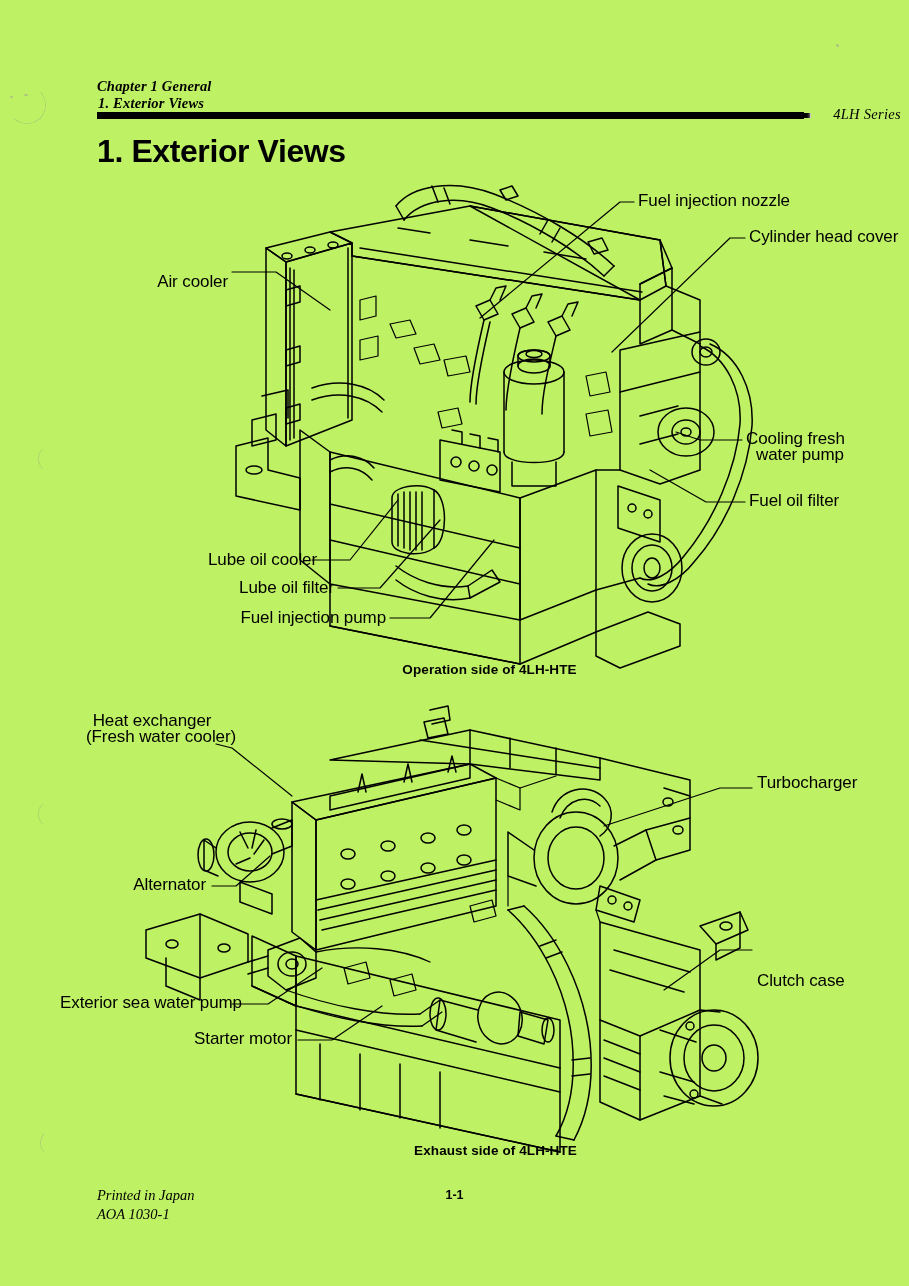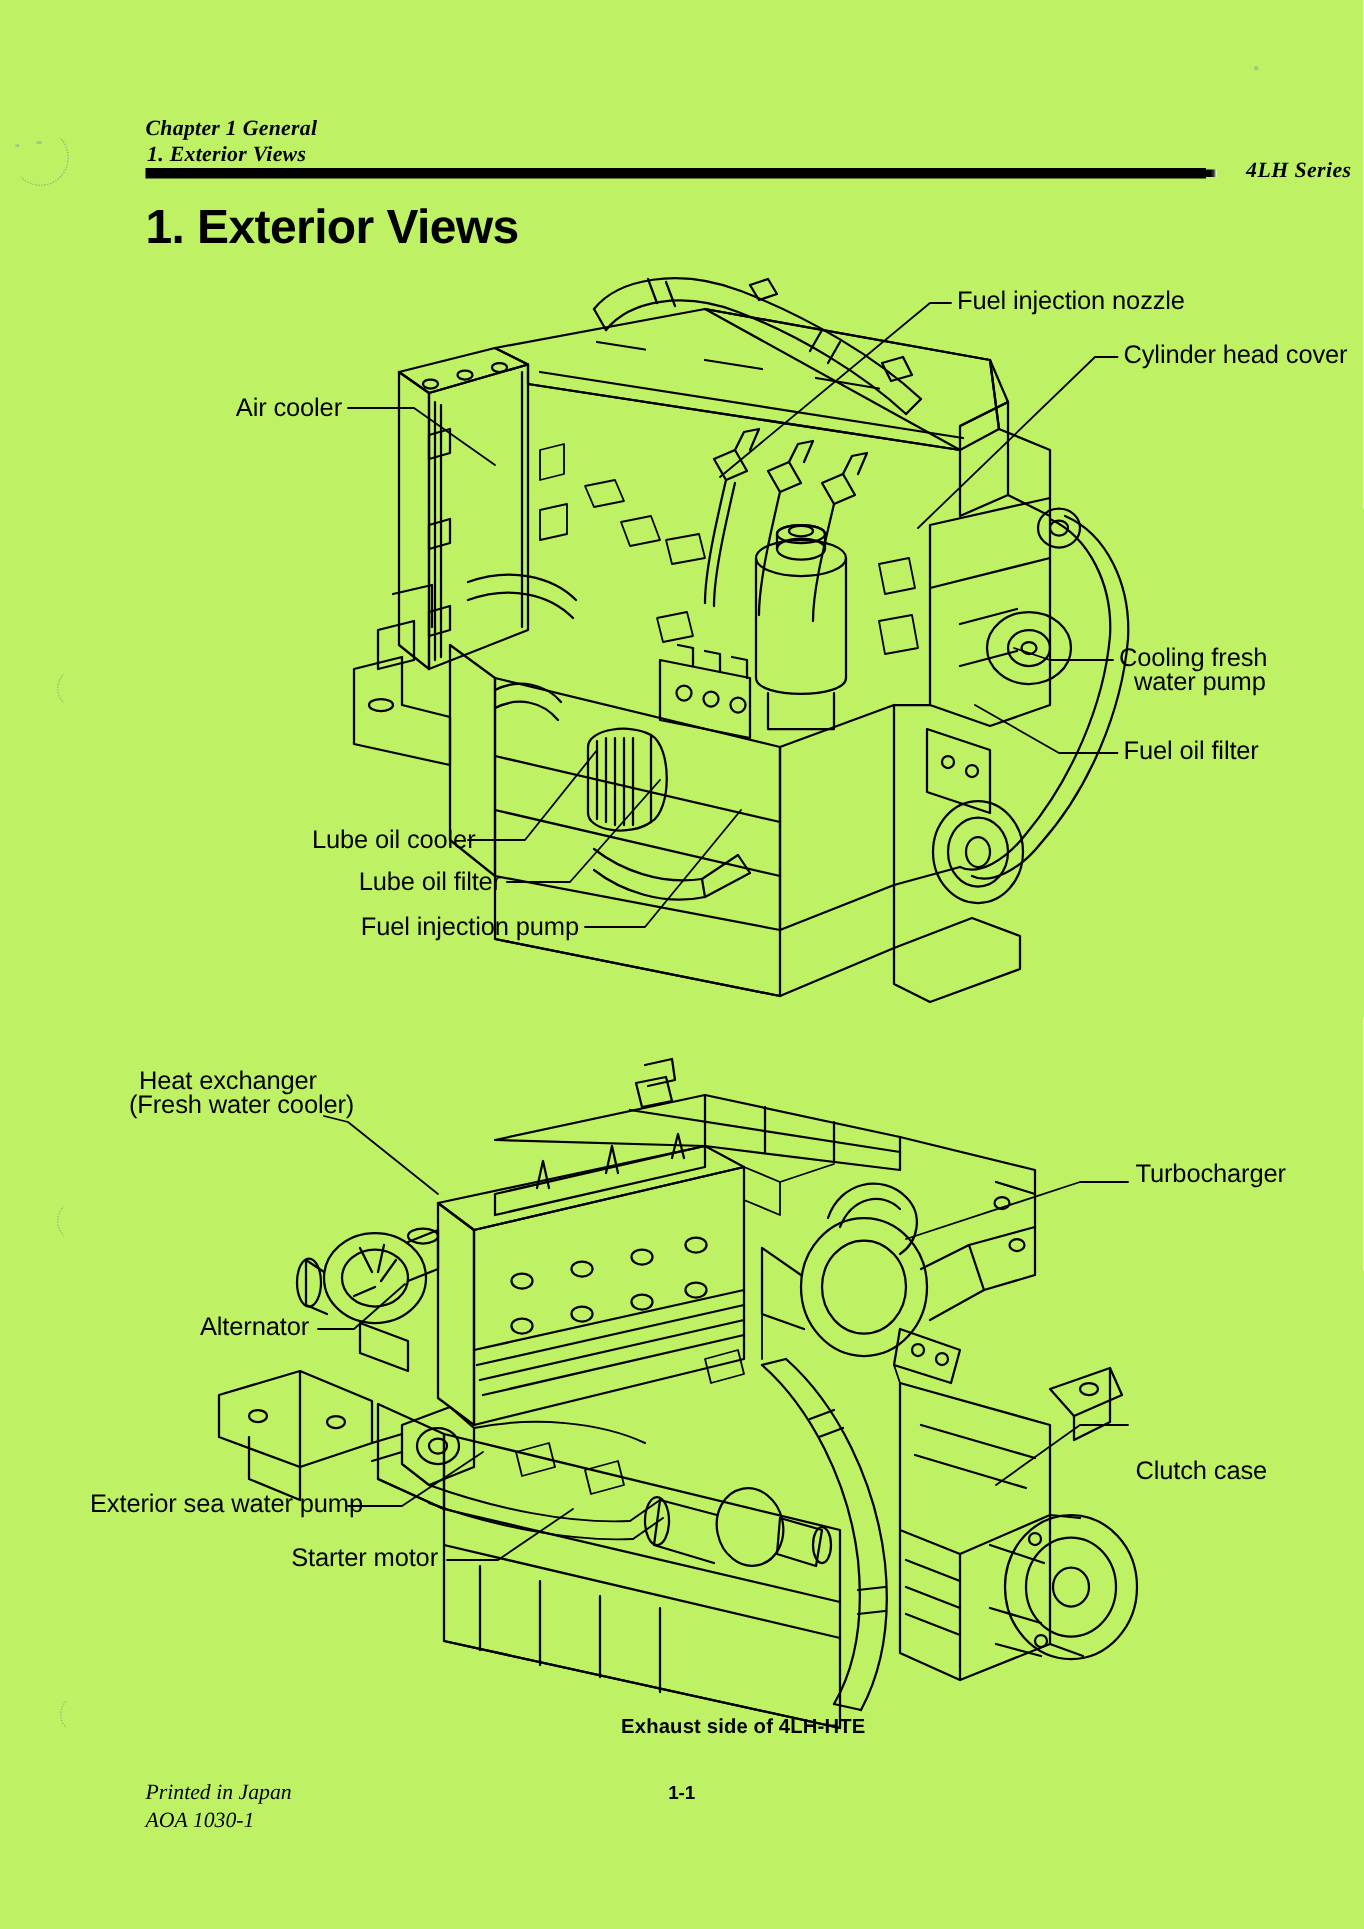--- a/index.html
+++ b/index.html
@@ -31,21 +31,21 @@
     white-space: nowrap;
   }
   .runhead .l2 { padding-left: 1px; }
 
   .series {
     position: absolute;
     right: 8px;
     top: 106px;
     font-family: "Liberation Serif", serif;
     font-style: italic;
-    font-weight: 700;
+    font-weight: 400;
     font-size: 14.5px;
     white-space: nowrap;
     letter-spacing: 0.3px;
     margin-left: 13px;
   }
 
   .rule {
     position: absolute;
     left: 97px;
     top: 112px;
@@ -338,39 +338,40 @@
           <path d="M444,360 L466,356 L470,372 L448,376 Z"></path>
           <path d="M586,376 L606,372 L610,392 L590,396 Z"></path>
           <path d="M586,414 L608,410 L612,432 L590,436 Z"></path>
           <path d="M438,412 L458,408 L462,424 L442,428 Z"></path>
         </g>
 
       </g>
     </svg>
   </div>
 
-  <div class="callout r" style="left:68px; top:264px; width:160px;">Air cooler</div>
+  <div class="callout r" style="left:68px; top:274px; width:160px;">Air cooler</div>
 
   <div class="callout" style="left:638px; top:193px;">Fuel injection nozzle</div>
 
   <div class="callout" style="left:749px; top:229px;">Cylinder head cover</div>
 
   <div class="callout" style="left:746px; top:431px;">
     <div>Cooling fresh</div>
     <div style="padding-left:10px;">water pump</div>
   </div>
 
   <div class="callout" style="left:749px; top:493px;">Fuel oil filter</div>
 
   <div class="callout r" style="left:161px; top:552px; width:156px;">Lube oil cooler</div>
 
   <div class="callout r" style="left:178px; top:580px; width:156px;">Lube oil filter</div>
 
   <div class="callout r" style="left:200px; top:610px; width:186px;">Fuel injection pump</div>
 
+  <div class="caption" style="left:0; top:662px; width:909px; padding-left:70px; box-sizing:border-box;">Operation side of 4LH-HTE</div>
 
   <div class="fig" style="left:0; top:700px;">
     <svg width="909" height="460" viewBox="0 0 909 460" aria-hidden="true">
       <g fill="none" stroke="#000" stroke-width="1.5" stroke-linejoin="round" stroke-linecap="round">
 
         <g stroke-width="1.2">
           <path d="M216,44 L232,48 L292,96"></path>
           <path d="M752,88 L720,88 L604,126"></path>
           <path d="M212,186 L236,186 L270,156"></path>
           <path d="M752,250 L720,250 L664,290"></path>

